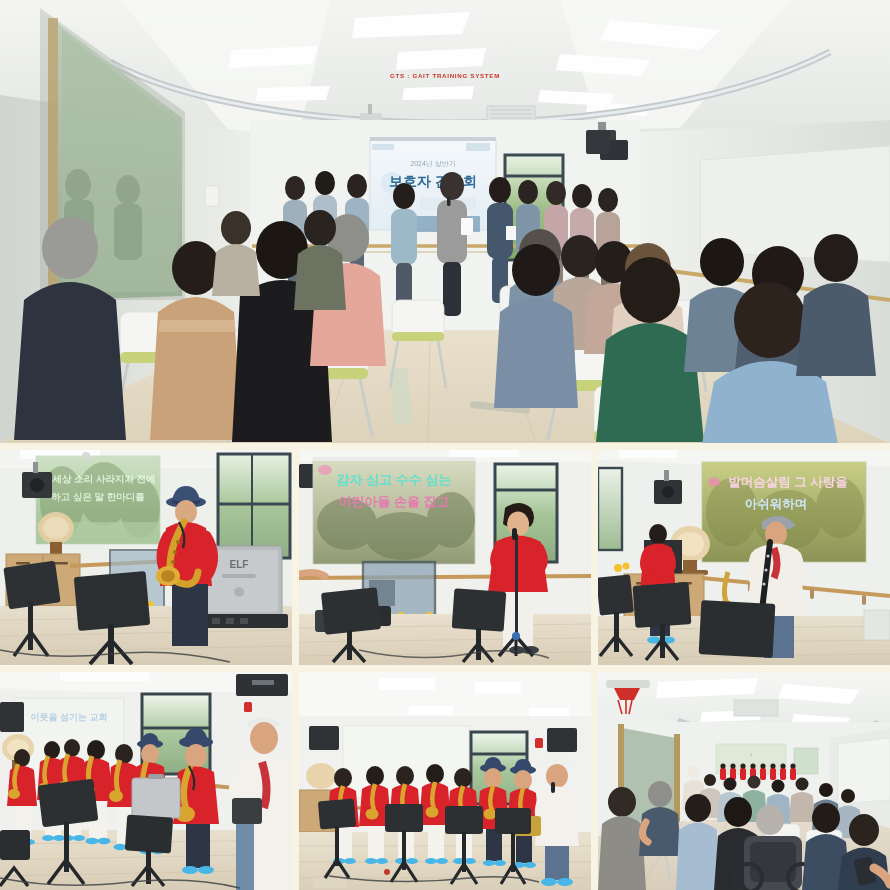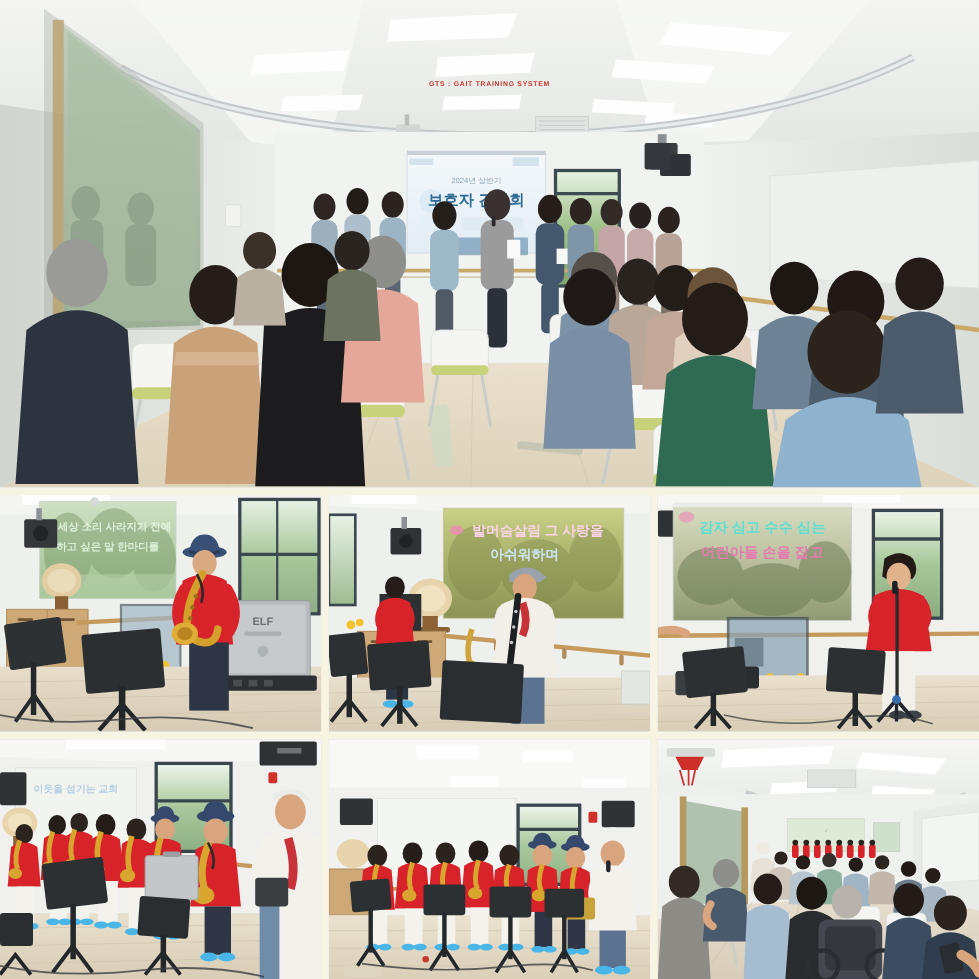--- a/index.html
+++ b/index.html
@@ -485,138 +485,20 @@
           <path d="M90,214 L111,190 L132,214" stroke="#24272a" stroke-width="4" fill="none"></path>
         </g>
 
         <path d="M0,200 q50,10 110,4 q60,-6 120,8" stroke="#3a3d40" stroke-width="1.6" fill="none" opacity="0.8"></path>
       </svg>
     </div>
 
     <div class="cell">
       <svg viewBox="0 0 292 215" preserveAspectRatio="none">
         <defs>
-          <linearGradient id="p3floor" x1="0" y1="0" x2="0" y2="1">
-            <stop offset="0" stop-color="#e7dfcd"></stop>
-              <stop offset="1" stop-color="#d7ccb5"></stop>
-          </linearGradient>
-          <linearGradient id="p3scr" x1="0" y1="0" x2="0" y2="1">
-            <stop offset="0" stop-color="#c9cf86"></stop>
-              <stop offset="0.5" stop-color="#a8b06a"></stop>
-              <stop offset="1" stop-color="#8b9456"></stop>
-          </linearGradient>
-          <linearGradient id="p3win" x1="0" y1="0" x2="0" y2="1">
-            <stop offset="0" stop-color="#eaf2e7"></stop>
-              <stop offset="1" stop-color="#9dbb92"></stop>
-          </linearGradient>
-        </defs>
-        <rect width="292" height="215" fill="#eef0ec"></rect>
-        <polygon points="0,0 292,0 292,22 0,10" fill="#f5f6f4"></polygon>
-        <rect x="20" y="0" width="60" height="8" fill="#fdfdfd"></rect>
-        <rect x="0" y="16" width="292" height="150" fill="#eef0ed"></rect>
-
-        <rect x="0" y="18" width="24" height="82" fill="url(#p3win)" stroke="#3b4850" stroke-width="2.4"></rect>
-
-        <rect x="56" y="30" width="28" height="24" rx="2" fill="#2f3336"></rect>
-        <circle cx="70" cy="42" r="6" fill="#1f2326"></circle>
-        <rect x="66" y="20" width="5" height="11" fill="#8b9094"></rect>
-
-        <circle cx="112" cy="20" r="3.5" fill="#d2d6d3"></circle>
-
-        <rect x="104" y="12" width="164" height="100" fill="url(#p3scr)" stroke="#c4c99e" stroke-width="0.8"></rect>
-        <g opacity="0.4" fill="#7d8548">
-          <ellipse cx="134" cy="62" rx="26" ry="34"></ellipse>
-            <ellipse cx="190" cy="70" rx="34" ry="30"></ellipse>
-          <ellipse cx="242" cy="58" rx="24" ry="30"></ellipse>
-        </g>
-        <ellipse cx="116" cy="32" rx="6" ry="4.5" fill="#e88fae" opacity="0.85"></ellipse>
-        <text class="scene-text" x="190" y="36" font-size="12.5" font-weight="bold" fill="#f9d4e6" text-anchor="middle">밭머슴살림 그 사랑을</text>
-        <text class="scene-text" x="178" y="58" font-size="12.5" font-weight="bold" fill="#cfe6f6" text-anchor="middle">아쉬워하며</text>
-
-        <ellipse cx="92" cy="94" rx="20" ry="18" fill="#e8d4ac"></ellipse>
-        <ellipse cx="92" cy="94" rx="14" ry="12" fill="#f1e3c2"></ellipse>
-        <rect x="85" y="110" width="14" height="12" fill="#8c6236"></rect>
-        <rect x="74" y="120" width="36" height="5" rx="2" fill="#8c6236"></rect>
-
-        <rect x="46" y="90" width="38" height="40" fill="#2d3134"></rect>
-
-        <rect x="26" y="124" width="80" height="52" fill="#cda978" stroke="#b08d5f" stroke-width="1"></rect>
-        <line x1="66" y1="124" x2="66" y2="176" stroke="#b08d5f" stroke-width="1"></line>
-        <rect x="38" y="132" width="14" height="2.5" rx="1" fill="#6f5434"></rect>
-        <rect x="80" y="132" width="14" height="2.5" rx="1" fill="#6f5434"></rect>
-
-        <path d="M104,128 L292,146" stroke="#c59a5c" stroke-width="4" fill="none"></path>
-        <g fill="#b08d5f">
-            <rect x="150" y="132" width="4" height="10" rx="2"></rect>
-            <rect x="212" y="139" width="4" height="10" rx="2"></rect>
-          <rect x="264" y="145" width="4" height="10" rx="2"></rect>
-          </g>
-
-        <g fill="#f2c230">
-            <circle cx="20" cy="118" r="4"></circle>
-            <circle cx="28" cy="116" r="3.5"></circle>
-          </g>
-
-        <rect x="0" y="166" width="292" height="49" fill="url(#p3floor)"></rect>
-        <g stroke="#cdc1a8" stroke-width="0.7" opacity="0.8">
-          <line x1="0" y1="180" x2="292" y2="176"></line>
-            <line x1="0" y1="194" x2="292" y2="190"></line>
-          <line x1="0" y1="208" x2="292" y2="204"></line>
-        </g>
-
-        <rect x="266" y="160" width="26" height="30" fill="#e3e6e2" stroke="#cfd3cf" stroke-width="0.8"></rect>
-
-        <g>
-          <ellipse cx="60" cy="84" rx="9" ry="10" fill="#241d19"></ellipse>
-          <path d="M46,98 q14,-9 28,0 l4,44 -36,0 z" fill="#d8232a"></path>
-          <rect x="52" y="142" width="20" height="44" fill="#2e3544"></rect>
-          <ellipse cx="56" cy="190" rx="7" ry="3.4" fill="#49b6e8"></ellipse>
-          <ellipse cx="70" cy="190" rx="7" ry="3.4" fill="#49b6e8"></ellipse>
-          <path d="M48,104 q-6,16 6,20" stroke="#d8232a" stroke-width="8" fill="none" stroke-linecap="round"></path>
-          <path d="M72,104 q6,16 -6,20" stroke="#d8232a" stroke-width="8" fill="none" stroke-linecap="round"></path>
-        </g>
-
-        <g>
-          <path d="M164,72 q14,-11 28,-2 l6,5 -6,4 -28,0 z" fill="#9aa3ab"></path>
-          <ellipse cx="178" cy="84" rx="11" ry="12.5" fill="#d9a57f"></ellipse>
-          <path d="M156,100 q22,-13 44,0 l8,66 -60,0 z" fill="#f2efe8"></path>
-          <path d="M176,98 q6,16 0,30" stroke="#c8333a" stroke-width="7" fill="none"></path>
-          <rect x="166" y="166" width="30" height="42" fill="#5b7390"></rect>
-          <path d="M158,106 q-8,22 6,34" stroke="#f2efe8" stroke-width="11" fill="none" stroke-linecap="round"></path>
-          <path d="M198,106 q8,22 -6,34" stroke="#f2efe8" stroke-width="11" fill="none" stroke-linecap="round"></path>
-
-          <path d="M172,92 L164,160" stroke="#1d2023" stroke-width="6" stroke-linecap="round"></path>
-          <circle cx="170" cy="106" r="1.6" fill="#c9ccce"></circle>
-            <circle cx="168" cy="120" r="1.6" fill="#c9ccce"></circle>
-          <circle cx="166" cy="134" r="1.6" fill="#c9ccce"></circle>
-          <ellipse cx="163" cy="164" rx="5" ry="4" fill="#2a2e31"></ellipse>
-        </g>
-
-        <path d="M130,122 q-6,18 -2,30" stroke="#cfa43a" stroke-width="5" fill="none"></path>
-        <ellipse cx="128" cy="156" rx="7" ry="6" fill="#cfa43a"></ellipse>
-
-        <g>
-          <rect x="0" y="126" width="34" height="38" rx="3" fill="#2c3033" transform="rotate(-6 17 145)"></rect>
-          <rect x="16" y="162" width="5" height="40" fill="#25282b"></rect>
-          <path d="M2,206 L18,186 L34,206" stroke="#25282b" stroke-width="3.4" fill="none"></path>
-        </g>
-        <g>
-          <rect x="36" y="134" width="56" height="42" rx="3" fill="#2b2f32" transform="rotate(-4 64 155)"></rect>
-          <rect x="62" y="174" width="5" height="34" fill="#25282b"></rect>
-          <path d="M48,210 L64,190 L80,210" stroke="#25282b" stroke-width="3.4" fill="none"></path>
-        </g>
-        <g>
-          <rect x="102" y="152" width="74" height="54" rx="3" fill="#2a2e31" transform="rotate(3 139 179)"></rect>
-        </g>
-      </svg>
-    </div>
-
-    <div class="cell">
-      <svg viewBox="0 0 292 215" preserveAspectRatio="none">
-        <defs>
           <linearGradient id="p2floor" x1="0" y1="0" x2="0" y2="1">
             <stop offset="0" stop-color="#e9e0ce"></stop>
               <stop offset="1" stop-color="#d9cdb6"></stop>
           </linearGradient>
           <linearGradient id="p2scr" x1="0" y1="0" x2="0" y2="1">
             <stop offset="0" stop-color="#d8ddc2"></stop>
               <stop offset="0.5" stop-color="#b9bd9c"></stop>
               <stop offset="1" stop-color="#8f9a74"></stop>
           </linearGradient>
           <linearGradient id="p2win" x1="0" y1="0" x2="0" y2="1">
@@ -698,20 +580,138 @@
           <rect x="24" y="140" width="56" height="42" rx="3" fill="#2c3033" transform="rotate(-6 52 161)"></rect>
           <rect x="48" y="180" width="5" height="30" fill="#25282b"></rect>
           <path d="M34,212 L50,194 L66,212" stroke="#25282b" stroke-width="3.4" fill="none"></path>
         </g>
         <g>
           <rect x="154" y="140" width="52" height="40" rx="3" fill="#2c3033" transform="rotate(4 180 160)"></rect>
           <rect x="177" y="178" width="5" height="32" fill="#25282b"></rect>
           <path d="M164,212 L179,194 L194,212" stroke="#25282b" stroke-width="3.4" fill="none"></path>
         </g>
         <path d="M60,200 q60,14 120,2 q40,-4 70,6" stroke="#3a3d40" stroke-width="1.5" fill="none" opacity="0.75"></path>
+      </svg>
+    </div>
+
+    <div class="cell">
+      <svg viewBox="0 0 292 215" preserveAspectRatio="none">
+        <defs>
+          <linearGradient id="p3floor" x1="0" y1="0" x2="0" y2="1">
+            <stop offset="0" stop-color="#e7dfcd"></stop>
+              <stop offset="1" stop-color="#d7ccb5"></stop>
+          </linearGradient>
+          <linearGradient id="p3scr" x1="0" y1="0" x2="0" y2="1">
+            <stop offset="0" stop-color="#c9cf86"></stop>
+              <stop offset="0.5" stop-color="#a8b06a"></stop>
+              <stop offset="1" stop-color="#8b9456"></stop>
+          </linearGradient>
+          <linearGradient id="p3win" x1="0" y1="0" x2="0" y2="1">
+            <stop offset="0" stop-color="#eaf2e7"></stop>
+              <stop offset="1" stop-color="#9dbb92"></stop>
+          </linearGradient>
+        </defs>
+        <rect width="292" height="215" fill="#eef0ec"></rect>
+        <polygon points="0,0 292,0 292,22 0,10" fill="#f5f6f4"></polygon>
+        <rect x="20" y="0" width="60" height="8" fill="#fdfdfd"></rect>
+        <rect x="0" y="16" width="292" height="150" fill="#eef0ed"></rect>
+
+        <rect x="0" y="18" width="24" height="82" fill="url(#p3win)" stroke="#3b4850" stroke-width="2.4"></rect>
+
+        <rect x="56" y="30" width="28" height="24" rx="2" fill="#2f3336"></rect>
+        <circle cx="70" cy="42" r="6" fill="#1f2326"></circle>
+        <rect x="66" y="20" width="5" height="11" fill="#8b9094"></rect>
+
+        <circle cx="112" cy="20" r="3.5" fill="#d2d6d3"></circle>
+
+        <rect x="104" y="12" width="164" height="100" fill="url(#p3scr)" stroke="#c4c99e" stroke-width="0.8"></rect>
+        <g opacity="0.4" fill="#7d8548">
+          <ellipse cx="134" cy="62" rx="26" ry="34"></ellipse>
+            <ellipse cx="190" cy="70" rx="34" ry="30"></ellipse>
+          <ellipse cx="242" cy="58" rx="24" ry="30"></ellipse>
+        </g>
+        <ellipse cx="116" cy="32" rx="6" ry="4.5" fill="#e88fae" opacity="0.85"></ellipse>
+        <text class="scene-text" x="190" y="36" font-size="12.5" font-weight="bold" fill="#f9d4e6" text-anchor="middle">밭머슴살림 그 사랑을</text>
+        <text class="scene-text" x="178" y="58" font-size="12.5" font-weight="bold" fill="#cfe6f6" text-anchor="middle">아쉬워하며</text>
+
+        <ellipse cx="92" cy="94" rx="20" ry="18" fill="#e8d4ac"></ellipse>
+        <ellipse cx="92" cy="94" rx="14" ry="12" fill="#f1e3c2"></ellipse>
+        <rect x="85" y="110" width="14" height="12" fill="#8c6236"></rect>
+        <rect x="74" y="120" width="36" height="5" rx="2" fill="#8c6236"></rect>
+
+        <rect x="46" y="90" width="38" height="40" fill="#2d3134"></rect>
+
+        <rect x="26" y="124" width="80" height="52" fill="#cda978" stroke="#b08d5f" stroke-width="1"></rect>
+        <line x1="66" y1="124" x2="66" y2="176" stroke="#b08d5f" stroke-width="1"></line>
+        <rect x="38" y="132" width="14" height="2.5" rx="1" fill="#6f5434"></rect>
+        <rect x="80" y="132" width="14" height="2.5" rx="1" fill="#6f5434"></rect>
+
+        <path d="M104,128 L292,146" stroke="#c59a5c" stroke-width="4" fill="none"></path>
+        <g fill="#b08d5f">
+            <rect x="150" y="132" width="4" height="10" rx="2"></rect>
+            <rect x="212" y="139" width="4" height="10" rx="2"></rect>
+          <rect x="264" y="145" width="4" height="10" rx="2"></rect>
+          </g>
+
+        <g fill="#f2c230">
+            <circle cx="20" cy="118" r="4"></circle>
+            <circle cx="28" cy="116" r="3.5"></circle>
+          </g>
+
+        <rect x="0" y="166" width="292" height="49" fill="url(#p3floor)"></rect>
+        <g stroke="#cdc1a8" stroke-width="0.7" opacity="0.8">
+          <line x1="0" y1="180" x2="292" y2="176"></line>
+            <line x1="0" y1="194" x2="292" y2="190"></line>
+          <line x1="0" y1="208" x2="292" y2="204"></line>
+        </g>
+
+        <rect x="266" y="160" width="26" height="30" fill="#e3e6e2" stroke="#cfd3cf" stroke-width="0.8"></rect>
+
+        <g>
+          <ellipse cx="60" cy="84" rx="9" ry="10" fill="#241d19"></ellipse>
+          <path d="M46,98 q14,-9 28,0 l4,44 -36,0 z" fill="#d8232a"></path>
+          <rect x="52" y="142" width="20" height="44" fill="#2e3544"></rect>
+          <ellipse cx="56" cy="190" rx="7" ry="3.4" fill="#49b6e8"></ellipse>
+          <ellipse cx="70" cy="190" rx="7" ry="3.4" fill="#49b6e8"></ellipse>
+          <path d="M48,104 q-6,16 6,20" stroke="#d8232a" stroke-width="8" fill="none" stroke-linecap="round"></path>
+          <path d="M72,104 q6,16 -6,20" stroke="#d8232a" stroke-width="8" fill="none" stroke-linecap="round"></path>
+        </g>
+
+        <g>
+          <path d="M164,72 q14,-11 28,-2 l6,5 -6,4 -28,0 z" fill="#9aa3ab"></path>
+          <ellipse cx="178" cy="84" rx="11" ry="12.5" fill="#d9a57f"></ellipse>
+          <path d="M156,100 q22,-13 44,0 l8,66 -60,0 z" fill="#f2efe8"></path>
+          <path d="M176,98 q6,16 0,30" stroke="#c8333a" stroke-width="7" fill="none"></path>
+          <rect x="166" y="166" width="30" height="42" fill="#5b7390"></rect>
+          <path d="M158,106 q-8,22 6,34" stroke="#f2efe8" stroke-width="11" fill="none" stroke-linecap="round"></path>
+          <path d="M198,106 q8,22 -6,34" stroke="#f2efe8" stroke-width="11" fill="none" stroke-linecap="round"></path>
+
+          <path d="M172,92 L164,160" stroke="#1d2023" stroke-width="6" stroke-linecap="round"></path>
+          <circle cx="170" cy="106" r="1.6" fill="#c9ccce"></circle>
+            <circle cx="168" cy="120" r="1.6" fill="#c9ccce"></circle>
+          <circle cx="166" cy="134" r="1.6" fill="#c9ccce"></circle>
+          <ellipse cx="163" cy="164" rx="5" ry="4" fill="#2a2e31"></ellipse>
+        </g>
+
+        <path d="M130,122 q-6,18 -2,30" stroke="#cfa43a" stroke-width="5" fill="none"></path>
+        <ellipse cx="128" cy="156" rx="7" ry="6" fill="#cfa43a"></ellipse>
+
+        <g>
+          <rect x="0" y="126" width="34" height="38" rx="3" fill="#2c3033" transform="rotate(-6 17 145)"></rect>
+          <rect x="16" y="162" width="5" height="40" fill="#25282b"></rect>
+          <path d="M2,206 L18,186 L34,206" stroke="#25282b" stroke-width="3.4" fill="none"></path>
+        </g>
+        <g>
+          <rect x="36" y="134" width="56" height="42" rx="3" fill="#2b2f32" transform="rotate(-4 64 155)"></rect>
+          <rect x="62" y="174" width="5" height="34" fill="#25282b"></rect>
+          <path d="M48,210 L64,190 L80,210" stroke="#25282b" stroke-width="3.4" fill="none"></path>
+        </g>
+        <g>
+          <rect x="102" y="152" width="74" height="54" rx="3" fill="#2a2e31" transform="rotate(3 139 179)"></rect>
+        </g>
       </svg>
     </div>
   </div>
 
   <div class="row bot">
 
     <div class="cell">
       <svg viewBox="0 0 292 218" preserveAspectRatio="none">
         <defs>
           <linearGradient id="p4floor" x1="0" y1="0" x2="0" y2="1">

